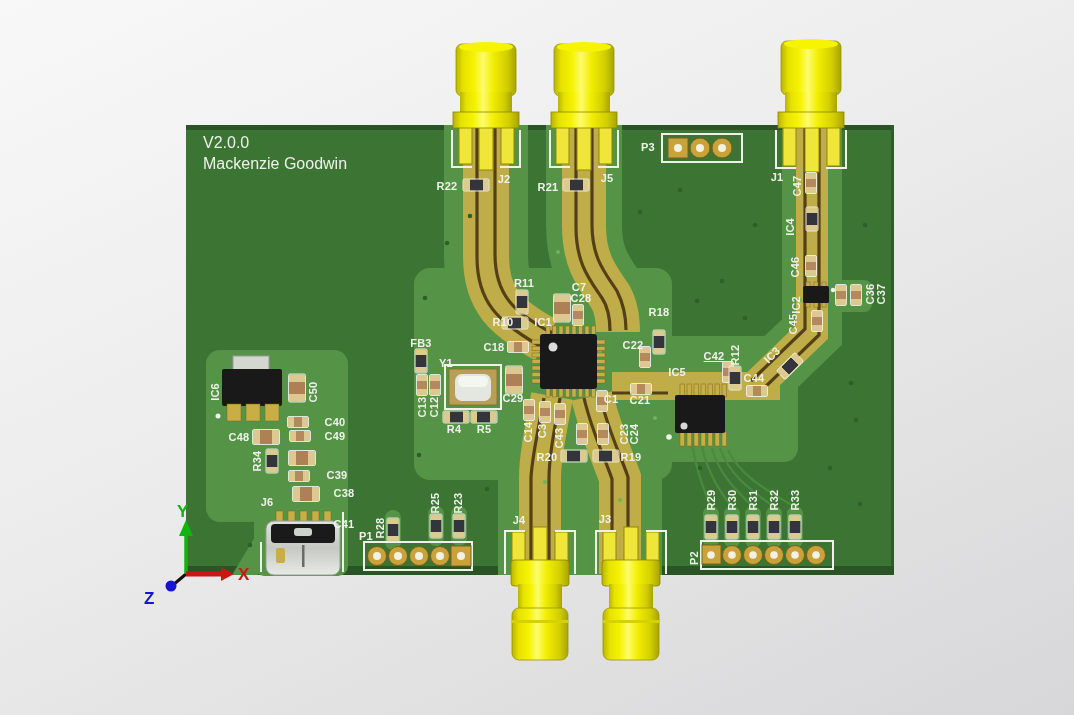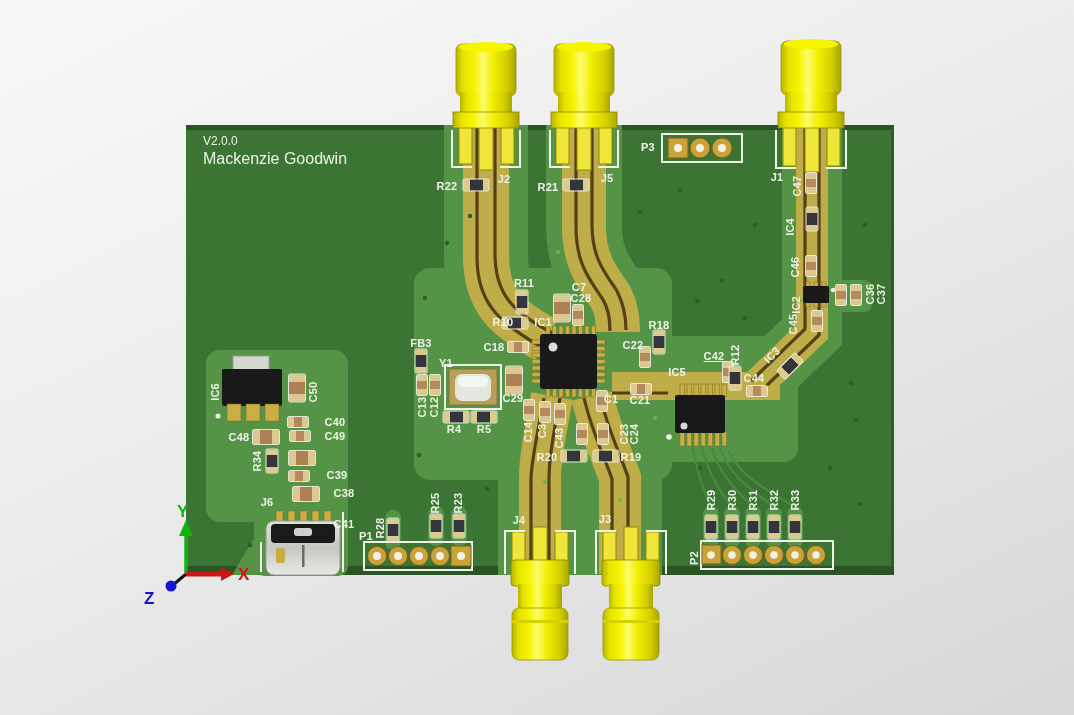--- a/index.html
+++ b/index.html
@@ -6,21 +6,21 @@
   body{
     width:1074px;height:715px;overflow:hidden;
     background:linear-gradient(155deg,var(--bgtop,#f8f8f8) 0%, #ececec 45%, var(--bgbot,#d7d7d9) 100%);
     font-family:"Liberation Sans", sans-serif;
   }
   #viewport{position:relative;width:1074px;height:715px;}
   #board-svg{position:absolute;left:0;top:0;}
   
   .title-block{position:absolute;left:203px;top:131px;color:var(--silk,#eef2e8);line-height:1.18;}
   .title-block .t1{font-size:22px;letter-spacing:.5px;}
-  .title-block .t2{font-size:12px;margin-top:3px;}
+  .title-block .t2{font-size:16px;margin-top:3px;}
   .title-block .t3{font-size:16px;margin-top:2px;}
   .ref-label{
     position:absolute;color:var(--silk,#eef2e8);font-size:11px;font-weight:bold;
     white-space:nowrap;transform-origin:center;z-index:6;letter-spacing:.2px;
   }
   
   .comp{position:absolute;box-sizing:border-box;outline:1px solid rgba(245,248,240,.85);z-index:5;border-radius:1px;}
   .res-h{width:25px;height:11px;background:linear-gradient(to right,#dcca8e 0 24%,#34343c 24% 76%,#dcca8e 76%);}
   .res-v{width:11px;height:23px;background:linear-gradient(to bottom,#dcca8e 0 24%,#34343c 24% 76%,#dcca8e 76%);}
   .cap-h{width:20px;height:10px;background:linear-gradient(to right,#dcc890 0 28%,#b5895e 28% 72%,#dcc890 72%);}
@@ -432,21 +432,21 @@
       <div class="ref-label" style="left: 631px; top: 457px; transform: translate(-50%, -50%) rotate(0deg);">R19</div>
       <div class="comp cap-v" style="left: 582px; top: 434px; transform: translate(-50%, -50%) rotate(0deg);"></div>
       <div class="ref-label" style="left: 624px; top: 434px; transform: translate(-50%, -50%) rotate(-90deg);">C23</div>
       <div class="comp cap-v" style="left: 603px; top: 434px; transform: translate(-50%, -50%) rotate(0deg);"></div>
       <div class="ref-label" style="left: 634px; top: 434px; transform: translate(-50%, -50%) rotate(-90deg);">C24</div>
       <div class="comp cap-v" style="left: 602px; top: 401px; transform: translate(-50%, -50%) rotate(0deg);"></div>
       <div class="ref-label" style="left: 611px; top: 399px; transform: translate(-50%, -50%) rotate(0deg);">C1</div>
       <div class="comp cap-h" style="left: 641px; top: 389px; transform: translate(-50%, -50%) rotate(0deg);"></div>
       <div class="ref-label" style="left: 640px; top: 400px; transform: translate(-50%, -50%) rotate(0deg);">C21</div>
       <div class="comp res-v" style="left: 659px; top: 342px; transform: translate(-50%, -50%) rotate(0deg);"></div>
-      <div class="ref-label" style="left: 659px; top: 325px; transform: translate(-50%, -50%) rotate(0deg);">R18</div>
+      <div class="ref-label" style="left: 659px; top: 312px; transform: translate(-50%, -50%) rotate(0deg);">R18</div>
       <div class="comp cap-v" style="left: 645px; top: 357px; transform: translate(-50%, -50%) rotate(0deg);"></div>
       <div class="ref-label" style="left: 633px; top: 345px; transform: translate(-50%, -50%) rotate(0deg);">C22</div>
       <div class="comp cap-v" style="left: 728px; top: 372px; transform: translate(-50%, -50%) rotate(0deg);"></div>
       <div class="ref-label" style="left: 714px; top: 356px; transform: translate(-50%, -50%) rotate(0deg); text-decoration: underline;">C42</div>
       <div class="comp res-v" style="left: 735px; top: 378px; transform: translate(-50%, -50%) rotate(0deg);"></div>
       <div class="ref-label" style="left: 735px; top: 355px; transform: translate(-50%, -50%) rotate(-90deg);">R12</div>
       <div class="ref-label" style="left: 677px; top: 372px; transform: translate(-50%, -50%) rotate(0deg);">IC5</div>
       <div class="comp cap-h" style="left: 757px; top: 391px; transform: translate(-50%, -50%) rotate(0deg);"></div>
       <div class="ref-label" style="left: 754px; top: 378px; transform: translate(-50%, -50%) rotate(0deg);">C44</div>
       <div class="ref-label" style="left: 215px; top: 392px; transform: translate(-50%, -50%) rotate(-90deg);">IC6</div>

